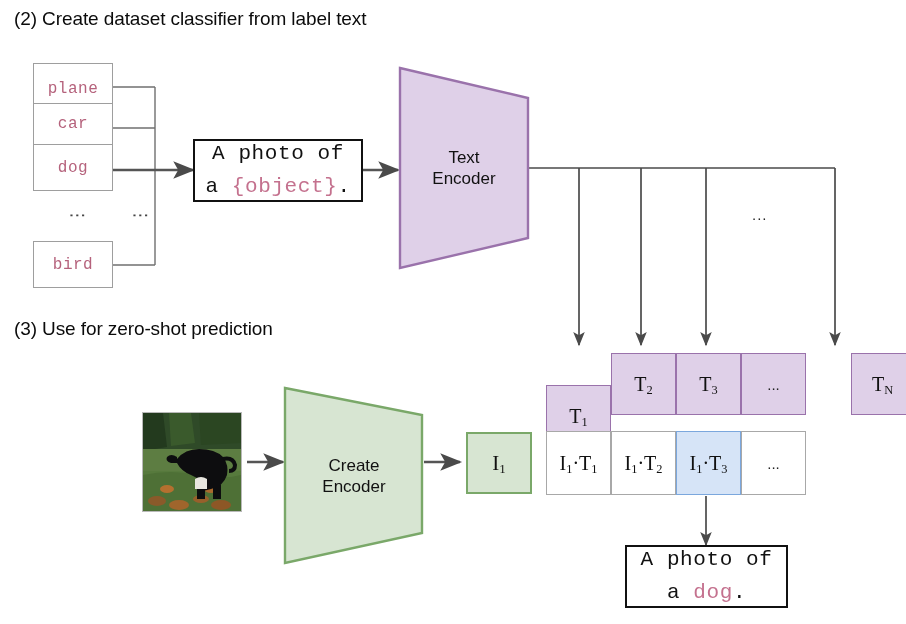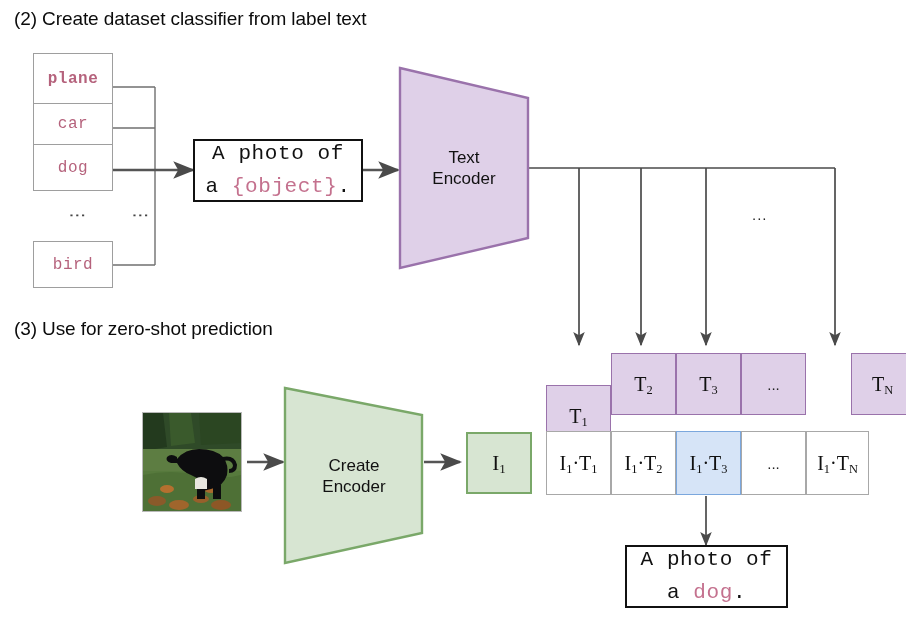--- a/index.html
+++ b/index.html
@@ -166,21 +166,21 @@
 
     <path d="M424,462 L460,462" stroke="#555555" stroke-width="2.6" fill="none" marker-end="url(#arrowDark)"></path>
 
     <path d="M706,496 L706,545" stroke="#4a4a4a" stroke-width="1.7" fill="none" marker-end="url(#arrowDown)"></path>
   </svg>
 
   <div class="abs heading" style="left:14px; top:8px;">(2) Create dataset classifier from label text</div>
 
   <div class="abs heading" style="left:14px; top:318px;">(3) Use for zero-shot prediction</div>
 
-  <div class="abs label-box" style="left:33px; top:53px; width:80px; height:52px;font-weight:bold;">
+  <div class="abs label-box" style="left:33px; top:63px; width:80px; height:52px;">
     <span>plane</span>
   </div>
   <div class="abs label-box" style="left:33px; top:103px; width:80px; height:42px;">
     <span>car</span>
   </div>
   <div class="abs label-box" style="left:33px; top:144px; width:80px; height:47px;">
     <span>dog</span>
   </div>
   <div class="abs label-box" style="left:33px; top:241px; width:80px; height:47px;">
     <span>bird</span>
@@ -264,23 +264,20 @@
   </div>
   <div class="abs cell it-cell" style="left:611px; top:431px; width:65px; height:64px;">
     <span><span>I</span><sub>1</sub><span>·</span><span>T</span><sub>2</sub></span>
   </div>
   <div class="abs cell it-cell hl" style="left:676px; top:431px; width:65px; height:64px;">
     <span><span>I</span><sub>1</sub><span>·</span><span>T</span><sub>3</sub></span>
   </div>
   <div class="abs cell it-cell ellipsis" style="left:741px; top:431px; width:65px; height:64px;">
     <span>...</span>
   </div>
-  <div class="abs cell it-cell" style="left:806px; top:431px; width:63px; height:64px;">
-    <span><span>I</span><sub>1</sub><span>·</span><span>T</span><sub>N</sub></span>
-  </div>
 
   <div class="abs prompt-box" style="left:625px; top:545px; width:163px; height:63px;">
     <div>A photo of</div>
     <div>
       <span>a </span><span class="pink">dog</span><span>.</span>
     </div>
   </div>
 
 </div>
 

